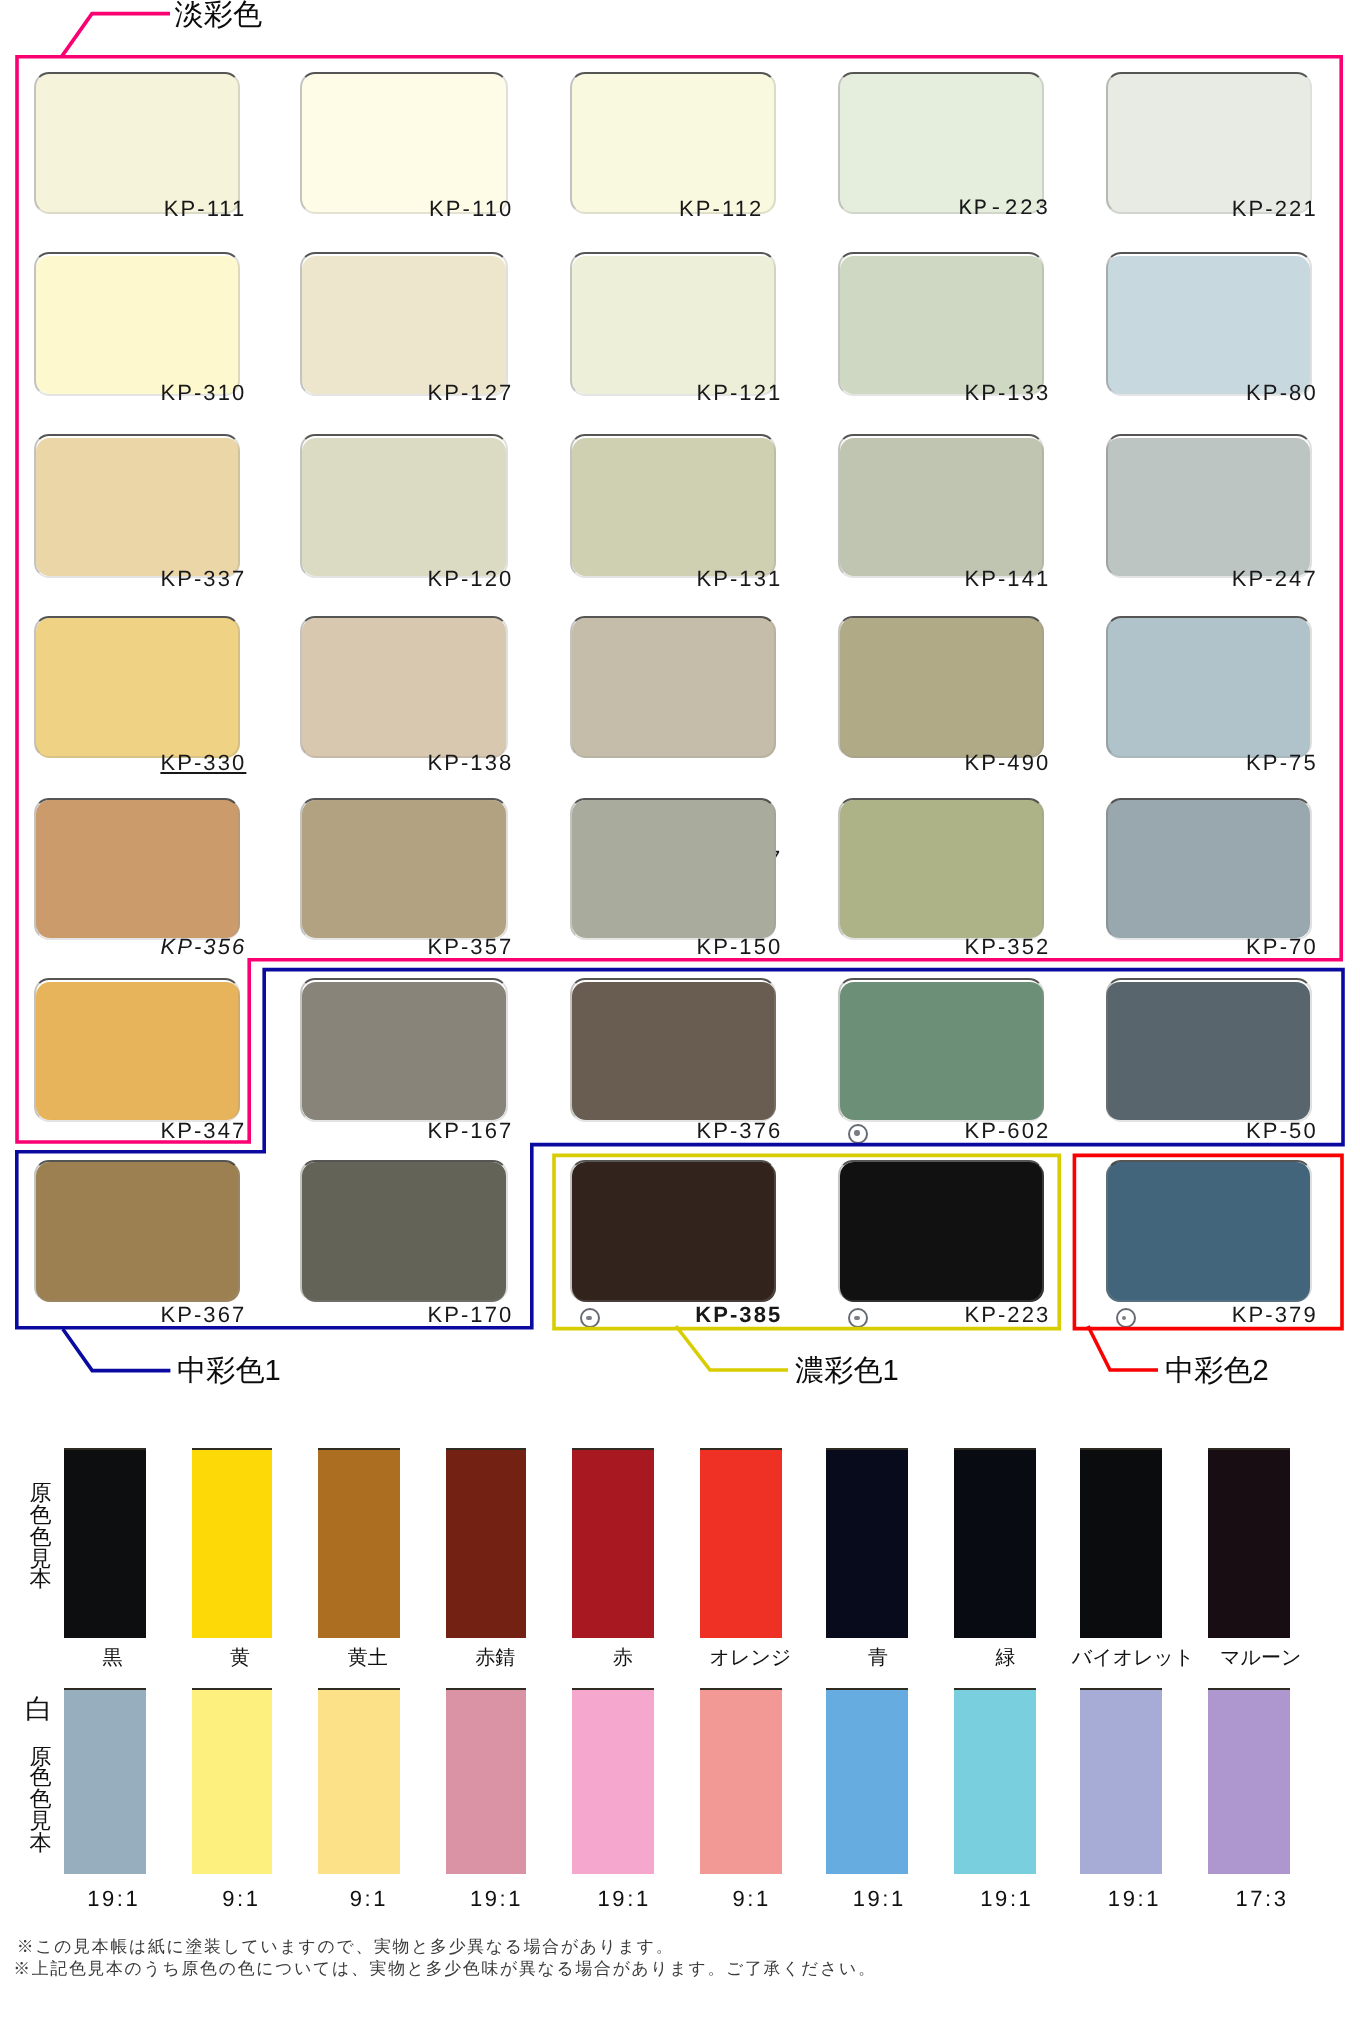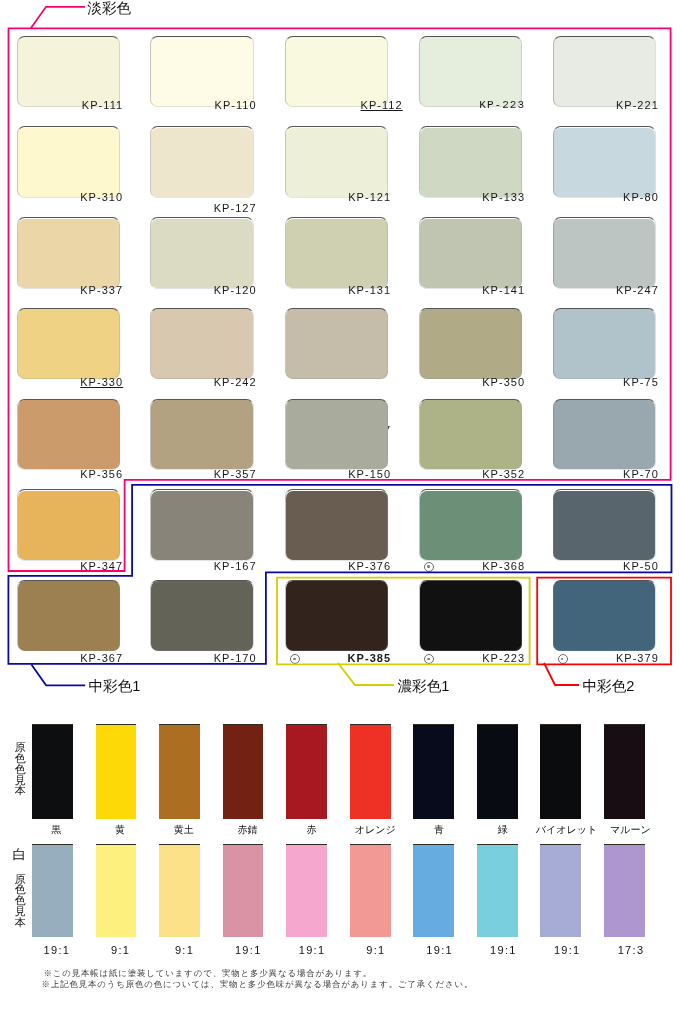--- a/index.html
+++ b/index.html
@@ -22,86 +22,86 @@
   .regmark::after{content:"";position:absolute;left:2.6px;top:2.6px;width:2.4px;height:2.4px;
            border-radius:50%;background:#7a7e85;}
   svg.overlay{position:absolute;left:0;top:0;width:680px;height:1020px;}
   .annot{position:absolute;font-size:14.6px;color:#0d0d0d;white-space:nowrap;line-height:14.6px;}
   .bar{position:absolute;border-top:1.6px solid #2e2b22;box-sizing:border-box;}
   .barlabel{position:absolute;font-size:10px;color:#111;text-align:center;line-height:10px;}
   .ratio{position:absolute;font-size:11px;color:#111;text-align:center;line-height:11px;letter-spacing:1.3px;text-indent:1.3px;}
   .vtext{position:absolute;font-size:11px;color:#111;white-space:nowrap;
          width:12px;text-align:center;}
   .vtext span{display:block;line-height:10.8px;height:10.8px;}
-  .note{position:absolute;font-size:8.42px;color:#3a3a3a;white-space:nowrap;line-height:1;letter-spacing:0.88px;margin-left:35px;}
+  .note{position:absolute;font-size:8.42px;color:#3a3a3a;white-space:nowrap;line-height:1;letter-spacing:0.88px;}
 </style>
 </head>
 <body>
 
 <div class="stage">
 
   <div>
 <div class="sw" style="left: 17.5px; top: 37px; width: 102.2px; height: 69.5px; background: rgb(245, 243, 217);"></div>
 <div class="swlabel" style="left:17.5px;top:99.2px;width:105.7px;height:12px;">KP-111</div>
 <div class="sw" style="left: 151px; top: 37px; width: 102.2px; height: 69.5px; background: rgb(254, 251, 231);"></div>
 <div class="swlabel" style="left:151.0px;top:99.2px;width:105.7px;height:12px;">KP-110</div>
 <div class="sw" style="left: 285.5px; top: 37px; width: 102.2px; height: 69.5px; background: rgb(249, 249, 223);"></div>
-<div class="swlabel" style="left:297px;top:99.2px;width:105.7px;height:12px;text-decoration:underline;">KP-112</div>
+<div class="swlabel" style="left:276px;top:99.2px;width:105.7px;height:12px;">KP-112</div>
 <div class="sw" style="left: 419.5px; top: 37px; width: 102.2px; height: 69.5px; background: rgb(229, 237, 221);"></div>
 <div class="swlabel" style="left:419.5px;top:99.2px;width:105.7px;height:12px;font-family:Liberation Mono, monospace;">KP-223</div>
 <div class="sw" style="left: 553.2px; top: 37px; width: 102.2px; height: 69.5px; background: rgb(231, 235, 228);"></div>
 <div class="swlabel" style="left:553.2px;top:99.2px;width:105.7px;height:12px;">KP-221</div>
 <div class="sw" style="left: 17.5px; top: 127.7px; width: 102.2px; height: 69.5px; background: rgb(253, 248, 206);"></div>
 <div class="swlabel" style="left:17.5px;top:191.4px;width:105.7px;height:12px;">KP-310</div>
 <div class="sw" style="left: 151px; top: 127.7px; width: 102.2px; height: 69.5px; background: rgb(238, 230, 204);"></div>
-<div class="swlabel" style="left:151.0px;top:191.4px;width:105.7px;height:12px;margin-top:11px;">KP-127</div>
+<div class="swlabel" style="left:151.0px;top:191.4px;width:105.7px;height:12px;">KP-127</div>
 <div class="sw" style="left: 285.5px; top: 127.7px; width: 102.2px; height: 69.5px; background: rgb(237, 239, 216);"></div>
 <div class="swlabel" style="left:285.5px;top:191.4px;width:105.7px;height:12px;">KP-121</div>
 <div class="sw" style="left: 419.5px; top: 127.7px; width: 102.2px; height: 69.5px; background: rgb(207, 216, 194);"></div>
 <div class="swlabel" style="left:419.5px;top:191.4px;width:105.7px;height:12px;">KP-133</div>
 <div class="sw" style="left: 553.2px; top: 127.7px; width: 102.2px; height: 69.5px; background: rgb(200, 216, 223);"></div>
 <div class="swlabel" style="left:553.2px;top:191.4px;width:105.7px;height:12px;">KP-80</div>
 <div class="sw" style="left: 17.5px; top: 218.5px; width: 102.2px; height: 69.5px; background: rgb(235, 214, 168);"></div>
 <div class="swlabel" style="left:17.5px;top:283.5px;width:105.7px;height:12px;">KP-337</div>
 <div class="sw" style="left: 151px; top: 218.5px; width: 102.2px; height: 69.5px; background: rgb(219, 218, 194);"></div>
 <div class="swlabel" style="left:151.0px;top:283.5px;width:105.7px;height:12px;">KP-120</div>
 <div class="sw" style="left: 285.5px; top: 218.5px; width: 102.2px; height: 69.5px; background: rgb(207, 208, 177);"></div>
 <div class="swlabel" style="left:285.5px;top:283.5px;width:105.7px;height:12px;">KP-131</div>
 <div class="sw" style="left: 419.5px; top: 218.5px; width: 102.2px; height: 69.5px; background: rgb(192, 197, 178);"></div>
 <div class="swlabel" style="left:419.5px;top:283.5px;width:105.7px;height:12px;">KP-141</div>
 <div class="sw" style="left: 553.2px; top: 218.5px; width: 102.2px; height: 69.5px; background: rgb(189, 197, 195);"></div>
 <div class="swlabel" style="left:553.2px;top:283.5px;width:105.7px;height:12px;">KP-247</div>
 <div class="sw" style="left: 17.5px; top: 309.2px; width: 102.2px; height: 69.5px; background: rgb(239, 210, 132);"></div>
 <div class="swlabel" style="left:17.5px;top:375.7px;width:105.7px;height:12px;text-decoration:underline;">KP-330</div>
 <div class="sw" style="left: 151px; top: 309.2px; width: 102.2px; height: 69.5px; background: rgb(216, 200, 175);"></div>
-<div class="swlabel" style="left:151.0px;top:375.7px;width:105.7px;height:12px;">KP-242</div>
+<div class="swlabel" style="left:151.0px;top:375.7px;width:105.7px;height:12px;">KP-138</div>
 <div class="sw" style="left: 285.5px; top: 309.2px; width: 102.2px; height: 69.5px; background: rgb(197, 189, 169);"></div>
 <div class="swlabel" style="left:285.5px;top:375.7px;width:105.7px;height:12px;margin-top:48px;">KP-147</div>
 <div class="sw" style="left: 419.5px; top: 309.2px; width: 102.2px; height: 69.5px; background: rgb(177, 170, 135);"></div>
-<div class="swlabel" style="left:419.5px;top:375.7px;width:105.7px;height:12px;">KP-350</div>
+<div class="swlabel" style="left:419.5px;top:375.7px;width:105.7px;height:12px;">KP-490</div>
 <div class="sw" style="left: 553.2px; top: 309.2px; width: 102.2px; height: 69.5px; background: rgb(176, 195, 202);"></div>
 <div class="swlabel" style="left:553.2px;top:375.7px;width:105.7px;height:12px;">KP-75</div>
 <div class="sw" style="left: 17.5px; top: 399.9px; width: 102.2px; height: 69.5px; background: rgb(204, 155, 108);"></div>
-<div class="swlabel" style="left:17.5px;top:467.8px;width:105.7px;height:12px;">KP-356</div>
+<div class="swlabel" style="left:17.5px;top:467.8px;width:105.7px;height:12px;font-style:italic;">KP-356</div>
 <div class="sw" style="left: 151px; top: 399.9px; width: 102.2px; height: 69.5px; background: rgb(178, 162, 129);"></div>
 <div class="swlabel" style="left:151.0px;top:467.8px;width:105.7px;height:12px;">KP-357</div>
 <div class="sw" style="left: 285.5px; top: 399.9px; width: 102.2px; height: 69.5px; background: rgb(169, 172, 157);"></div>
 <div class="swlabel" style="left:285.5px;top:467.8px;width:105.7px;height:12px;">KP-150</div>
 <div class="sw" style="left: 419.5px; top: 399.9px; width: 102.2px; height: 69.5px; background: rgb(174, 179, 135);"></div>
 <div class="swlabel" style="left:419.5px;top:467.8px;width:105.7px;height:12px;">KP-352</div>
 <div class="sw" style="left: 553.2px; top: 399.9px; width: 102.2px; height: 69.5px; background: rgb(153, 168, 174);"></div>
 <div class="swlabel" style="left:553.2px;top:467.8px;width:105.7px;height:12px;">KP-70</div>
 <div class="sw" style="left: 17.5px; top: 490.7px; width: 102.2px; height: 69.5px; background: rgb(232, 180, 91);"></div>
 <div class="swlabel" style="left:17.5px;top:559.9px;width:105.7px;height:12px;">KP-347</div>
 <div class="sw" style="left: 151px; top: 490.7px; width: 102.2px; height: 69.5px; background: rgb(136, 132, 121);"></div>
 <div class="swlabel" style="left:151.0px;top:559.9px;width:105.7px;height:12px;">KP-167</div>
 <div class="sw" style="left: 285.5px; top: 490.7px; width: 102.2px; height: 69.5px; background: rgb(105, 92, 80);"></div>
 <div class="swlabel" style="left:285.5px;top:559.9px;width:105.7px;height:12px;">KP-376</div>
 <div class="sw" style="left: 419.5px; top: 490.7px; width: 102.2px; height: 69.5px; background: rgb(108, 143, 120);"></div>
-<div class="swlabel" style="left:419.5px;top:559.9px;width:105.7px;height:12px;">KP-368</div>
+<div class="swlabel" style="left:419.5px;top:559.9px;width:105.7px;height:12px;">KP-602</div>
 <span class="regmark" style="left:423.8px;top:561.9px;"></span>
 <div class="sw" style="left: 553.2px; top: 490.7px; width: 102.2px; height: 69.5px; background: rgb(89, 101, 109);"></div>
 <div class="swlabel" style="left:553.2px;top:559.9px;width:105.7px;height:12px;">KP-50</div>
 <div class="sw" style="left: 17.5px; top: 581.4px; width: 102.2px; height: 69.5px; background: rgb(157, 128, 82);"></div>
 <div class="swlabel" style="left:17.5px;top:652.1px;width:105.7px;height:12px;">KP-367</div>
 <div class="sw" style="left: 151px; top: 581.4px; width: 102.2px; height: 69.5px; background: rgb(99, 99, 88);"></div>
 <div class="swlabel" style="left:151.0px;top:652.1px;width:105.7px;height:12px;">KP-170</div>
 <div class="sw" style="left: 285.5px; top: 581.4px; width: 102.2px; height: 69.5px; background: rgb(50, 35, 28);"></div>
 <div class="swlabel" style="left:285.5px;top:652.1px;width:105.7px;height:12px;font-weight:bold;">KP-385</div>
 <span class="regmark" style="left:289.8px;top:654.1px;"></span>

